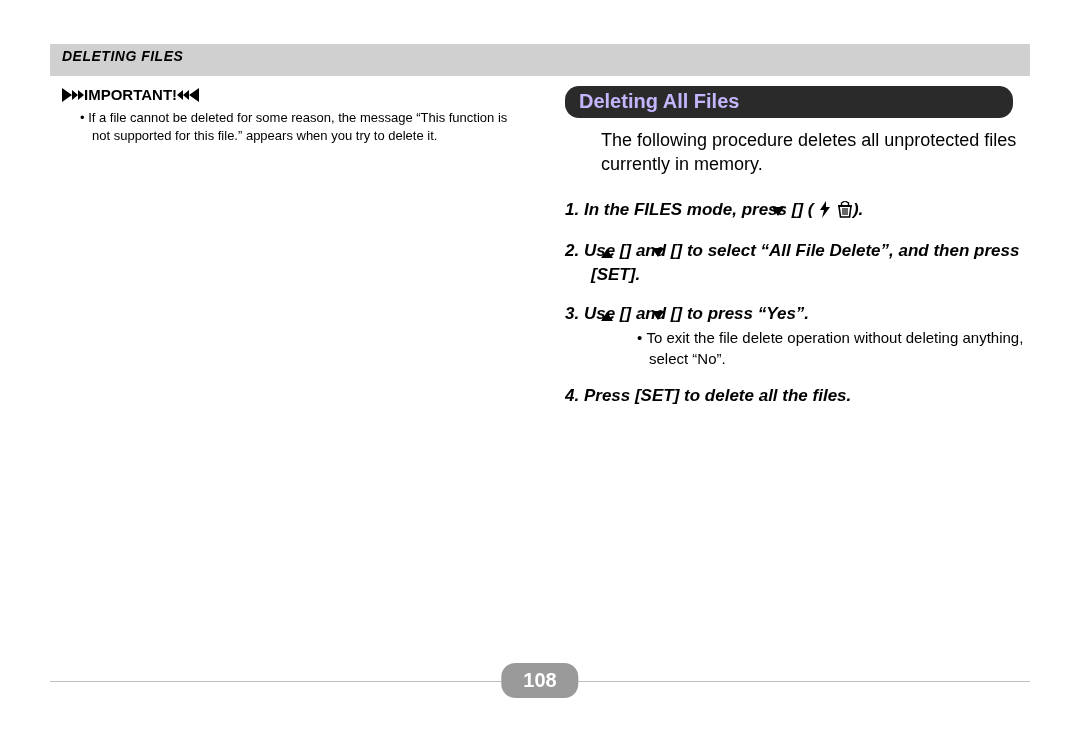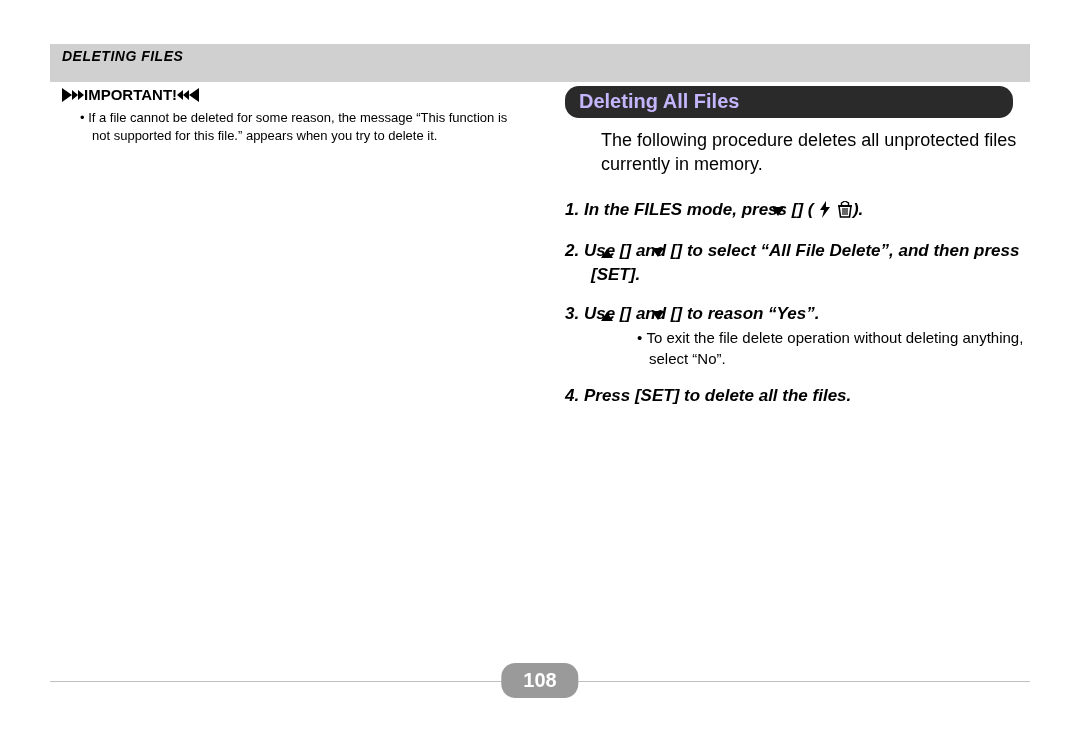--- a/index.html
+++ b/index.html
@@ -15,21 +15,21 @@
     position: relative;
     width: 1080px;
     height: 730px;
     box-sizing: border-box;
   }
   .header-bar {
     position: absolute;
     left: 50px;
     right: 50px;
     top: 44px;
-    height: 38px;
+    height: 32px;
     background: #d0d0d0;
   }
   .header-title {
     font-weight: bold;
     font-style: italic;
     font-size: 14px;
     letter-spacing: 0.5px;
     padding: 4px 0 0 12px;
   }
   .col-left {
@@ -216,21 +216,21 @@
           <path d="M4.5 2 L8 0 L11.5 2 L11.5 5 L4.5 5 Z" fill="none" stroke="#000" stroke-width="1.4"></path>
           <path d="M6 7 L6 14 M8 7 L8 14 M10 7 L10 14" stroke="#000" stroke-width="1.2"></path>
         </svg><span>).</span>
       </li>
 
       <li>
         <span>Use [</span><span class="icon-wrap"><span class="tri-up-key"></span></span><span>] and [</span><span class="icon-wrap"><span class="tri-down-key"></span></span><span>] to select “All File Delete”, and then press [SET].</span>
       </li>
 
       <li>
-        <span>Use [</span><span class="icon-wrap"><span class="tri-up-key"></span></span><span>] and [</span><span class="icon-wrap"><span class="tri-down-key"></span></span><span>] to reason “Yes”.</span>
+        <span>Use [</span><span class="icon-wrap"><span class="tri-up-key"></span></span><span>] and [</span><span class="icon-wrap"><span class="tri-down-key"></span></span><span>] to press “Yes”.</span>
         <div class="substep">•&nbsp;<span>To exit the file delete operation without deleting anything, select “No”.</span></div>
       </li>
 
       <li>
         <span>Press [SET] to delete all the files.</span>
       </li>
 
     </ol>
   </div>
 

